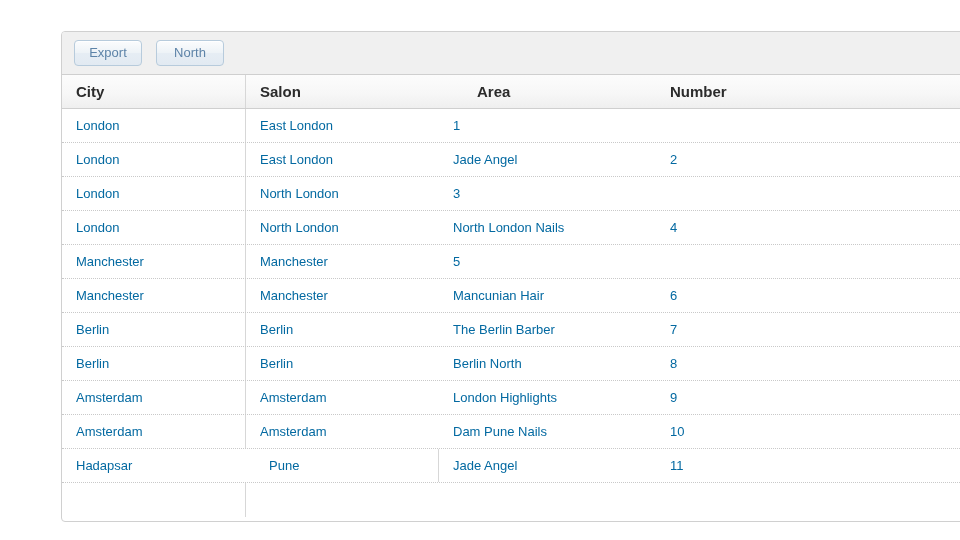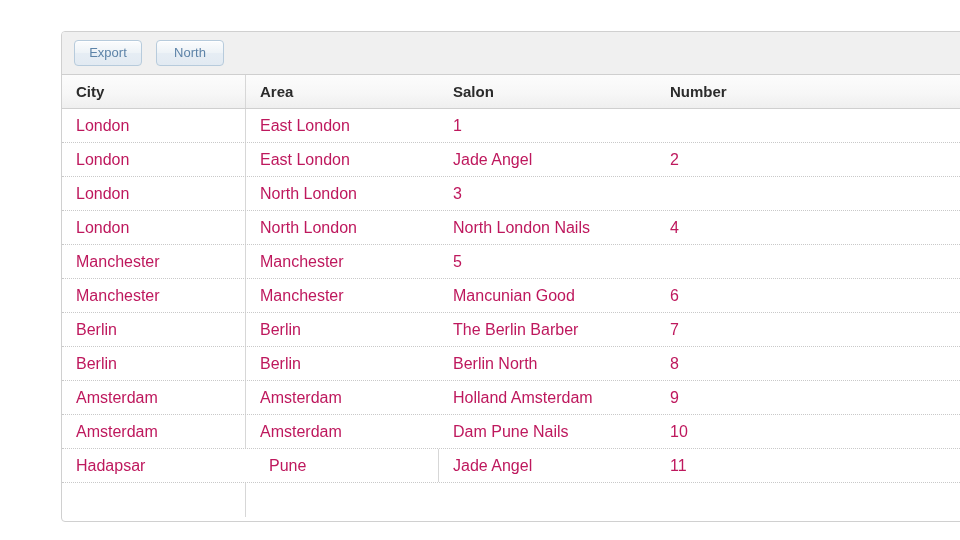--- a/index.html
+++ b/index.html
@@ -73,22 +73,22 @@
 
   
   #grid-body { background: #ffffff; }
   .grow {
     display: flex;
     height: 34px;
     border-bottom: 1px dotted #c9c9c9;
   }
   .grow.empty { border-bottom: none; }
   .bcell {
-    font-size: 16px;
-    color: #be185d;
+    font-size: 13px;
+    color: #0369a1;
     line-height: 33px;
     padding-left: 14px;
     overflow: hidden;
     white-space: nowrap;
   }
   .bcell.sep { border-right: 1px solid #d7d7d7; }
 
   
   .col-city   { width: 184px; flex: 0 0 184px; }
   .col-area   { width: 193px; flex: 0 0 193px; }
@@ -100,22 +100,22 @@
 
 <div id="grid-panel">
 
   <div id="toolbar">
     <div class="tbar-btn">Export</div>
     <div class="tbar-btn">North</div>
   </div>
 
   <div id="grid-header">
     <div class="hcell col-city sep">City</div>
+    <div class="hcell col-salon">Salon</div>
     <div class="hcell col-area">Area</div>
-    <div class="hcell col-salon">Salon</div>
     <div class="hcell col-number">Number</div>
   </div>
 
   <div id="grid-body">
       <div class="grow">
         <div class="bcell col-city sep">London</div>
         <div class="bcell col-area">East London</div>
         <div class="bcell col-number">1</div>
       </div>
       <div class="grow">
@@ -136,39 +136,39 @@
         <div class="bcell col-number">4</div>
       </div>
       <div class="grow">
         <div class="bcell col-city sep">Manchester</div>
         <div class="bcell col-area">Manchester</div>
         <div class="bcell col-number">5</div>
       </div>
       <div class="grow">
         <div class="bcell col-city sep">Manchester</div>
         <div class="bcell col-area">Manchester</div>
-        <div class="bcell col-salon">Mancunian Good</div>
+        <div class="bcell col-salon">Mancunian Hair</div>
         <div class="bcell col-number">6</div>
       </div>
       <div class="grow">
         <div class="bcell col-city sep">Berlin</div>
         <div class="bcell col-area">Berlin</div>
         <div class="bcell col-salon">The Berlin Barber</div>
         <div class="bcell col-number">7</div>
       </div>
       <div class="grow">
         <div class="bcell col-city sep">Berlin</div>
         <div class="bcell col-area">Berlin</div>
         <div class="bcell col-salon">Berlin North</div>
         <div class="bcell col-number">8</div>
       </div>
       <div class="grow">
         <div class="bcell col-city sep">Amsterdam</div>
         <div class="bcell col-area">Amsterdam</div>
-        <div class="bcell col-salon">Holland Amsterdam</div>
+        <div class="bcell col-salon">London Highlights</div>
         <div class="bcell col-number">9</div>
       </div>
       <div class="grow">
         <div class="bcell col-city sep">Amsterdam</div>
         <div class="bcell col-area">Amsterdam</div>
         <div class="bcell col-salon">Dam Pune Nails</div>
         <div class="bcell col-number">10</div>
       </div>
       <div class="grow">
         <div class="bcell col-area">Hadapsar</div>

